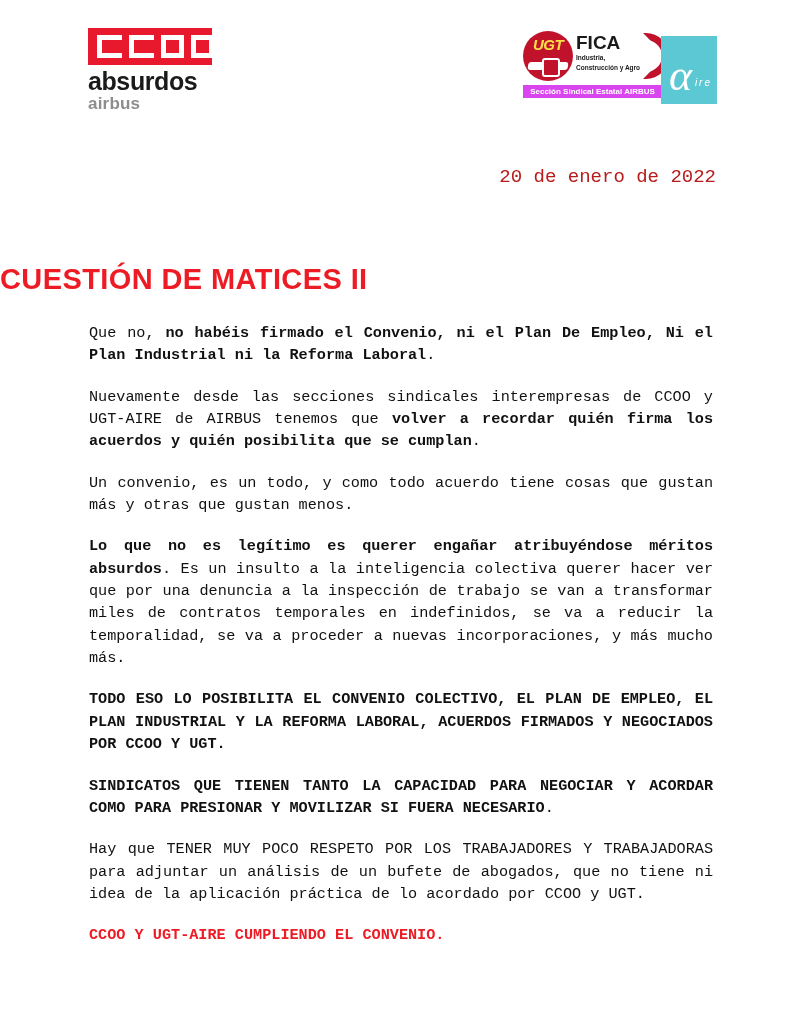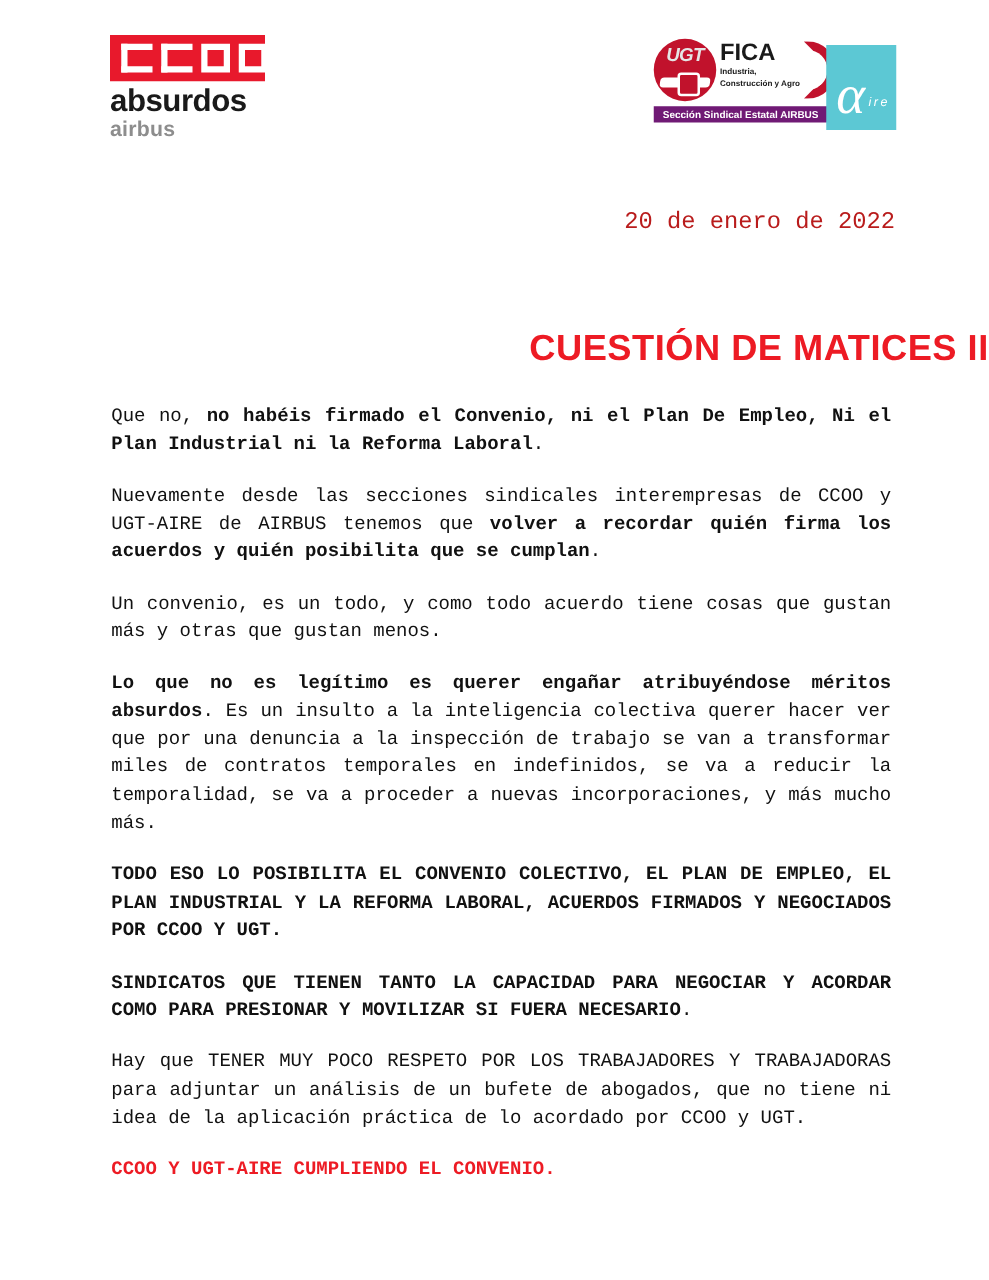--- a/index.html
+++ b/index.html
@@ -90,21 +90,21 @@
     border-radius: 50%;
     background: #C1122C;
     overflow: hidden;
   }
   .ugt-circle .ugt-text {
     position: absolute;
     top: 6px;
     left: 0;
     right: 0;
     text-align: center;
-    color: #e5e5e5;
+    color: #fde047;
     font-size: 15px;
     font-weight: bold;
     font-style: italic;
     letter-spacing: -0.5px;
     line-height: 1;
   }
   .ugt-hands {
     position: absolute;
     bottom: 7px;
     left: 5px;
@@ -161,21 +161,21 @@
     border-left-color: transparent;
     border-radius: 0 26px 26px 0;
     box-sizing: border-box;
   }
   .ugt-banner {
     position: absolute;
     left: 0px;
     top: 54px;
     width: 139px;
     height: 13px;
-    background: #701a75;
+    background: #d946ef;
     color: #ffffff;
     font-size: 8px;
     font-weight: bold;
     line-height: 13px;
     text-align: center;
     letter-spacing: 0px;
     white-space: nowrap;
   }
 
   
@@ -214,21 +214,21 @@
     top: 166px;
     font-size: 19px;
     color: #b91c1c;
     font-family: Liberation Mono, monospace;
   }
   .doc-title {
     position: absolute;
     left: 0;
     right: 0;
     top: 244px;
-    text-align: right;
+    text-align: left;
     color: #ED1B24;
     font-size: 29px;
     font-weight: bold;
     letter-spacing: 0.4px;
   }
 
   .content {
     position: absolute;
     left: 89px;
     top: 322px;

